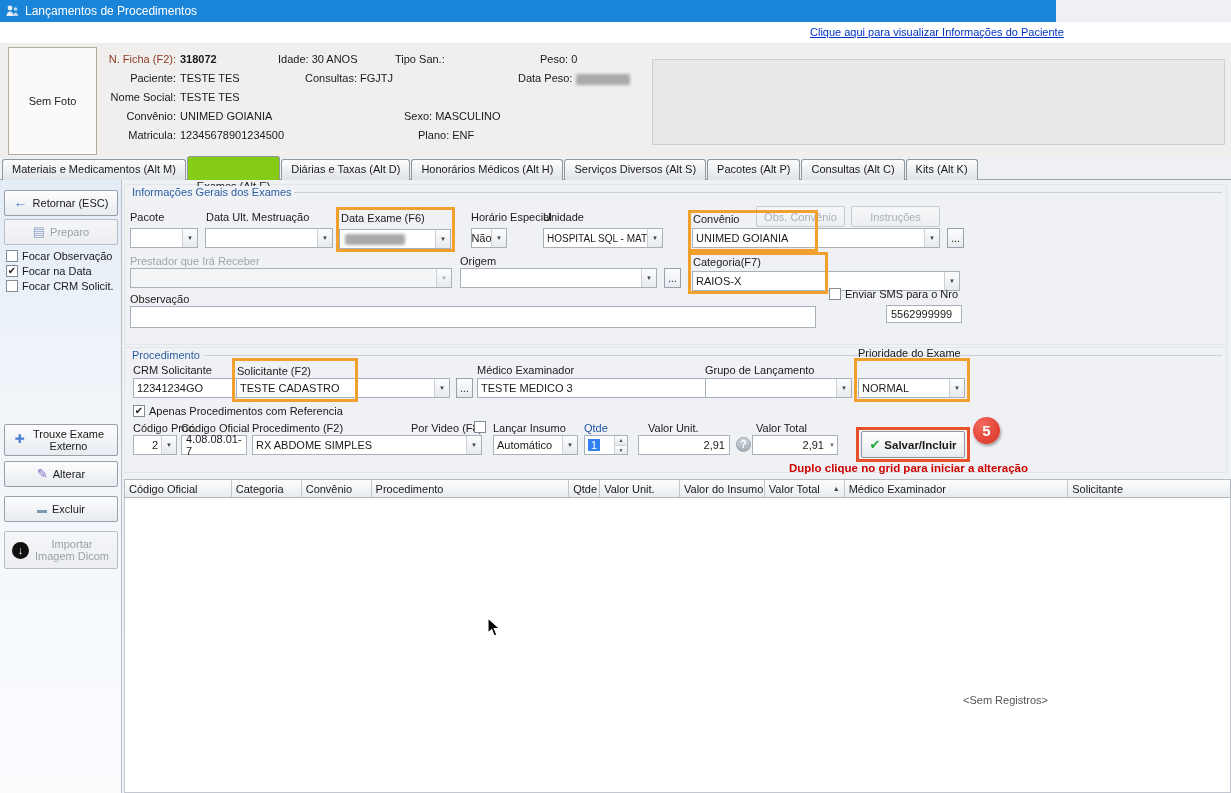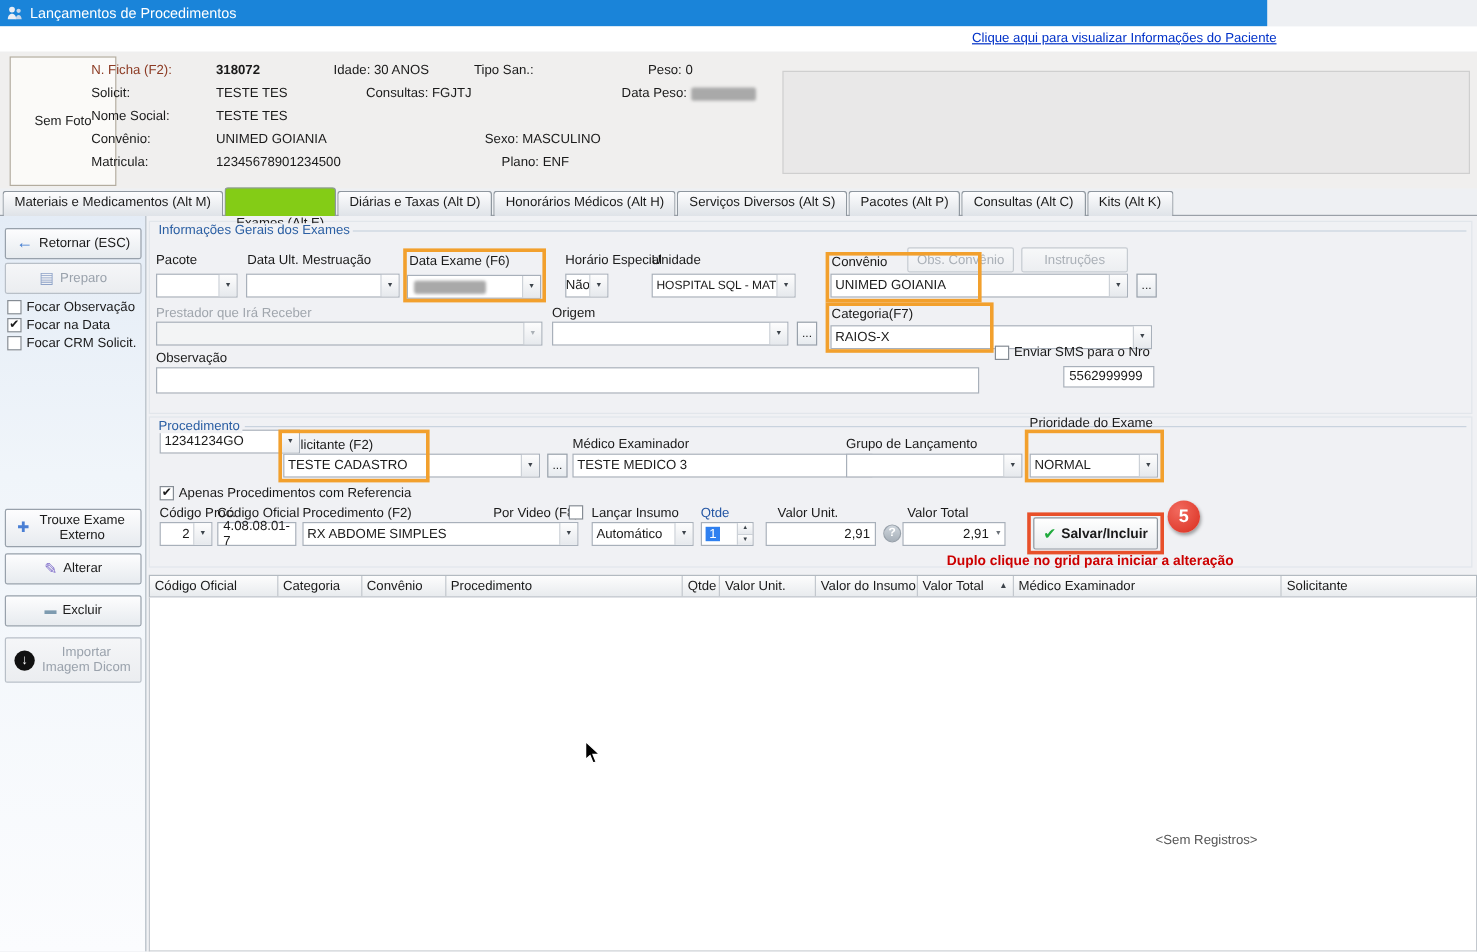--- a/index.html
+++ b/index.html
@@ -8,21 +8,21 @@
 .a{position:absolute}
 .nw{white-space:nowrap}
 
 .titlebar{left:0;top:0;width:1056px;height:22px;background:#1a84d9;color:#fff;display:flex;align-items:center;gap:6px;padding-left:5px;font-size:12px}
 
 .linkrow{left:0;top:22px;width:1231px;height:22px;background:#ffffff;border-bottom:1px solid #ececec}
 .plink{color:#0031c8;text-decoration:underline;cursor:pointer;font-size:11px}
 
 .pheader{left:0;top:44px;width:1231px;height:113px;background:#f0efee}
 .photo{display:flex;align-items:center;justify-content:center;background:#fbfaf8;border:1px solid #b3ac9f;color:#222}
-.plabel{}
+.plabel{text-align:right}
 .bold{font-weight:bold}
 .maroon{color:#8c3a23}
 .graypanel{background:#e9e8e8;border:1px solid #cfcfcf}
 .redact{display:inline-block;width:54px;height:11px;background:#a9a9a9;border-radius:2px;filter:blur(1.5px);vertical-align:middle;margin-left:4px}
 
 .tabs{left:2px;top:157px;height:23px;display:flex;align-items:flex-end;gap:1px;z-index:2}
 .tab{height:21px;padding:3px 9px 0 9px;border:1px solid #8f979f;border-bottom:none;border-radius:3px 3px 0 0;background:linear-gradient(#fdfdfe,#dfe3e8);white-space:nowrap;cursor:pointer}
 .tab.active{height:23px;background:#84cc16;z-index:3;padding-top:23px}
 .tabline{left:0;top:179px;width:1231px;height:1px;background:#9aa0a8;z-index:1}
 
@@ -86,21 +86,21 @@
 <span class="a plink" style="left:810px;top:26px">Clique aqui para visualizar Informações do Paciente</span>
 <span class="a nw" style="left:1218px;top:44px">Ol</span>
 
 <div class="a pheader"></div>
 <div class="a photo" style="left:8px;top:47px;width:89px;height:108px">
   <span>Sem Foto</span>
 </div>
 
 <span class="a plabel maroon nw" style="left:76px;top:53px;width:100px">N. Ficha (F2):</span>
 <span class="a bold nw" style="left:180px;top:53px">318072</span>
-<span class="a plabel nw" style="left:76px;top:72px;width:100px">Solicit:</span>
+<span class="a plabel nw" style="left:76px;top:72px;width:100px">Paciente:</span>
 <span class="a nw" style="left:180px;top:72px">TESTE TES</span>
 <span class="a plabel nw" style="left:76px;top:91px;width:100px">Nome Social:</span>
 <span class="a nw" style="left:180px;top:91px">TESTE TES</span>
 <span class="a plabel nw" style="left:76px;top:110px;width:100px">Convênio:</span>
 <span class="a nw" style="left:180px;top:110px">UNIMED GOIANIA</span>
 <span class="a plabel nw" style="left:76px;top:129px;width:100px">Matricula:</span>
 <span class="a nw" style="left:180px;top:129px">12345678901234500</span>
 
 <div class="a nw" style="left:278px;top:53px"><span>Idade:</span> <span>30 ANOS</span></div>
 <div class="a nw" style="left:305px;top:72px"><span>Consultas:</span> <span>FGJTJ</span></div>
@@ -239,21 +239,21 @@
 <div class="a gbox" style="left:124px;top:347px;width:1103px;height:126px"></div>
 <span class="a gcap nw" style="left:130px;top:349px">Procedimento</span>
 <div class="a gline" style="left:204px;top:355px;width:1018px"></div>
 
 <span class="a flabel" style="left:133px;top:364px">CRM Solicitante</span>
 <span class="a flabel" style="left:237px;top:365px">Solicitante (F2)</span>
 <span class="a flabel" style="left:477px;top:364px">Médico Examinador</span>
 <span class="a flabel" style="left:705px;top:364px">Grupo de Lançamento</span>
 <span class="a flabel" style="left:858px;top:347px">Prioridade do Exame</span>
 
-<div class="a combo" style="left:133px;top:358px;width:117px">
+<div class="a combo" style="left:133px;top:378px;width:117px">
   <span class="txt">12341234GO</span>
   <span class="arw">▼</span>
 </div>
 <div class="a combo" style="left:236px;top:378px;width:214px">
   <span class="txt">TESTE CADASTRO</span>
   <span class="arw">▼</span>
 </div>
 <div class="a dots" style="left:456px;top:378px">...</div>
 <div class="a combo" style="left:477px;top:378px;width:250px">
   <span class="txt">TESTE MEDICO 3</span>

